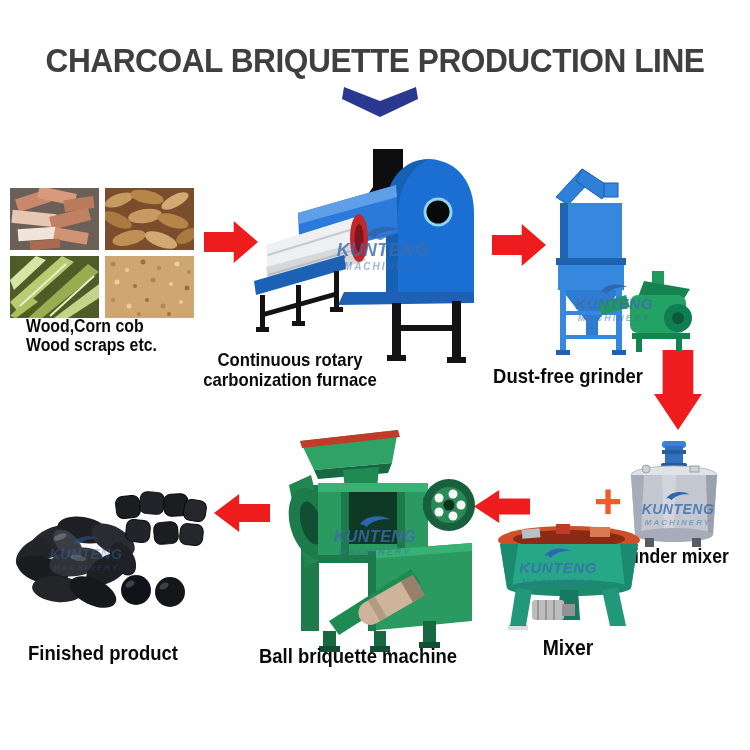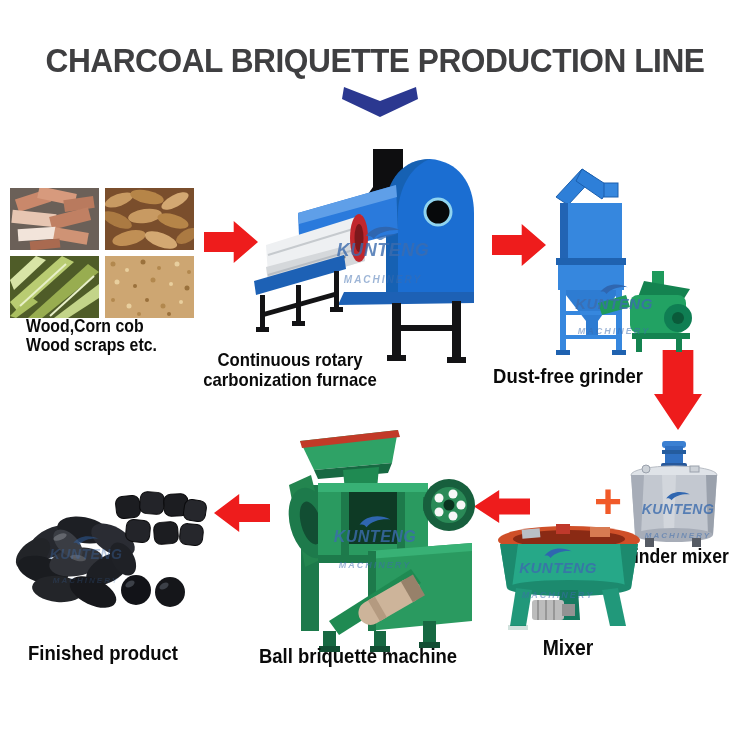--- a/index.html
+++ b/index.html
@@ -22,21 +22,21 @@
   .arrow.down{clip-path:polygon(18% 0,82% 0,82% 55%,100% 55%,50% 100%,0 55%,18% 55%);}
   
   #plus{position:absolute;left:594px;top:478px;font-size:48px;line-height:1;
         font-weight:700;color:var(--plus-orange);}
   
   .wm{position:absolute;display:flex;flex-direction:column;align-items:center;
       line-height:1;pointer-events:none;}
   .wm .brand{font-style:italic;font-weight:700;color:var(--watermark-blue);
              opacity:.8;letter-spacing:.5px;}
   .wm .sub{font-style:italic;font-weight:700;color:var(--watermark-blue);
-           opacity:.5;letter-spacing:2px;margin-top:16px;}
+           opacity:.5;letter-spacing:2px;margin-top:3px;}
   .wm svg{display:block;margin-bottom:1px;}
   .wm.faint{opacity:.45;}
   svg{display:block;}
 </style>
 </head>
 <body>
 
 <div id="canvas">
 
   <div id="title">CHARCOAL BRIQUETTE PRODUCTION LINE</div>

